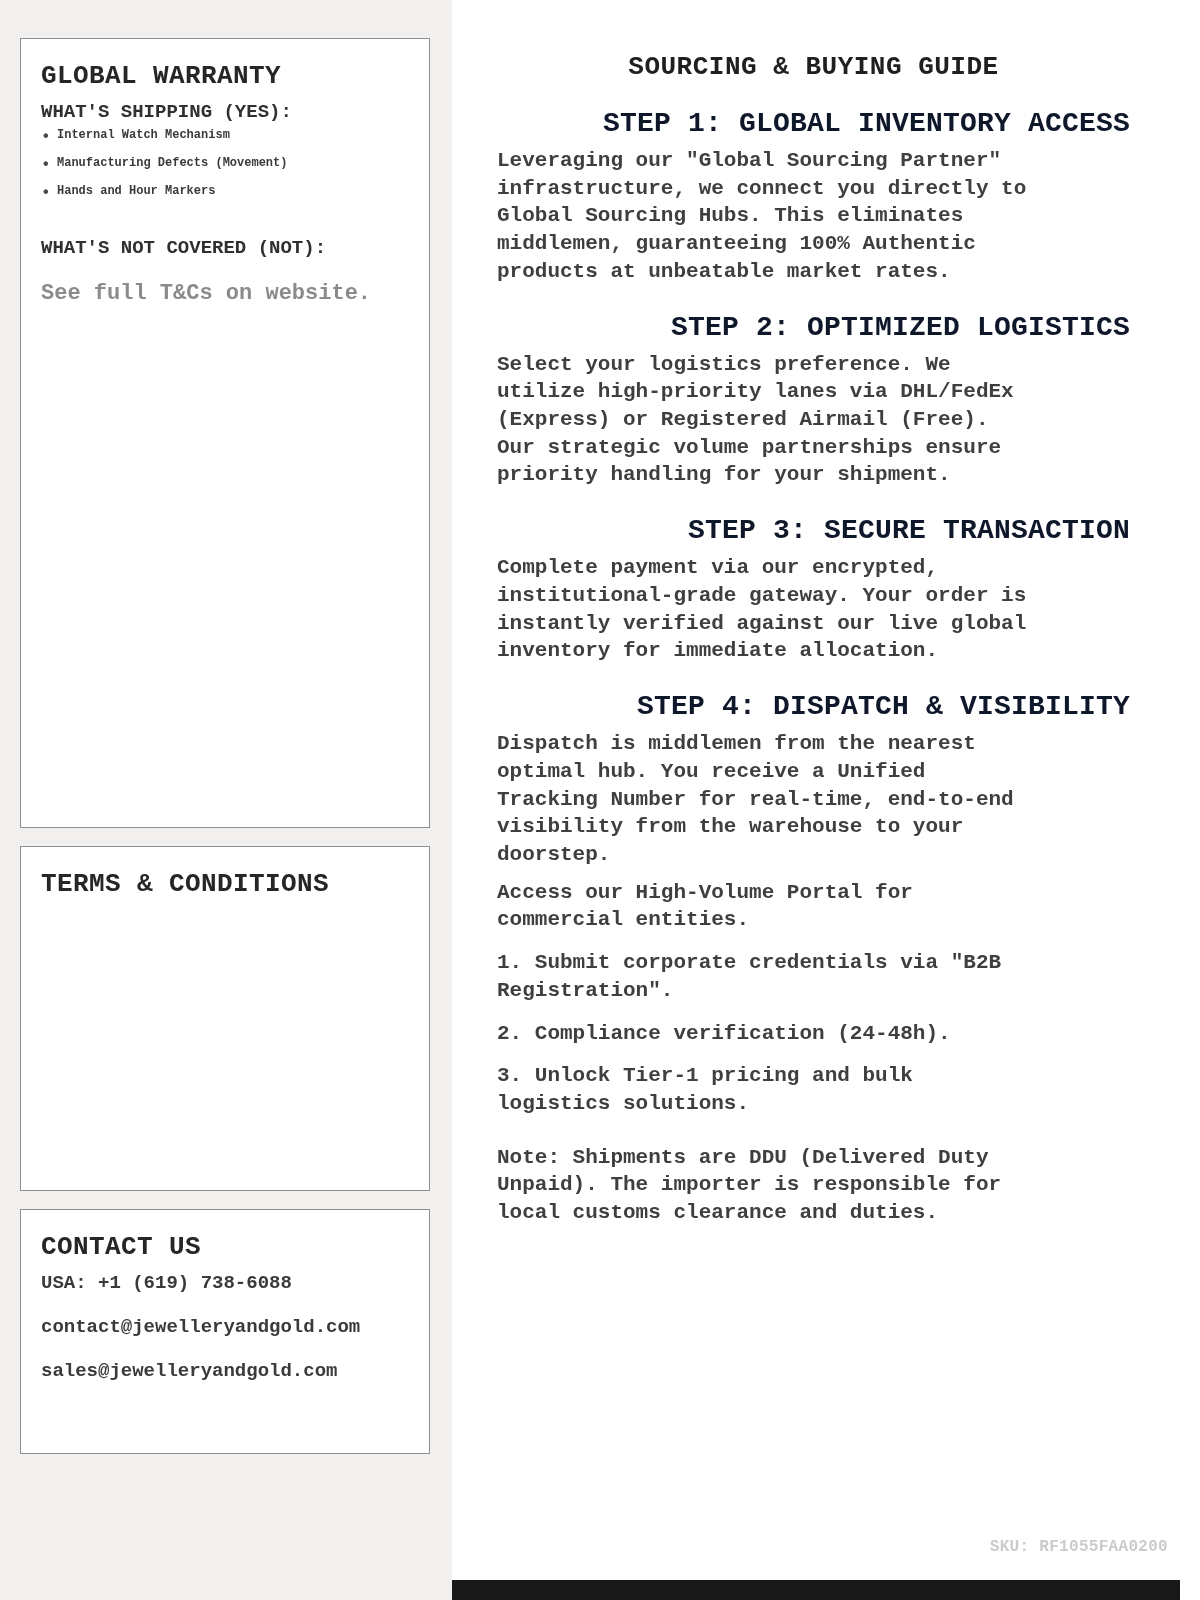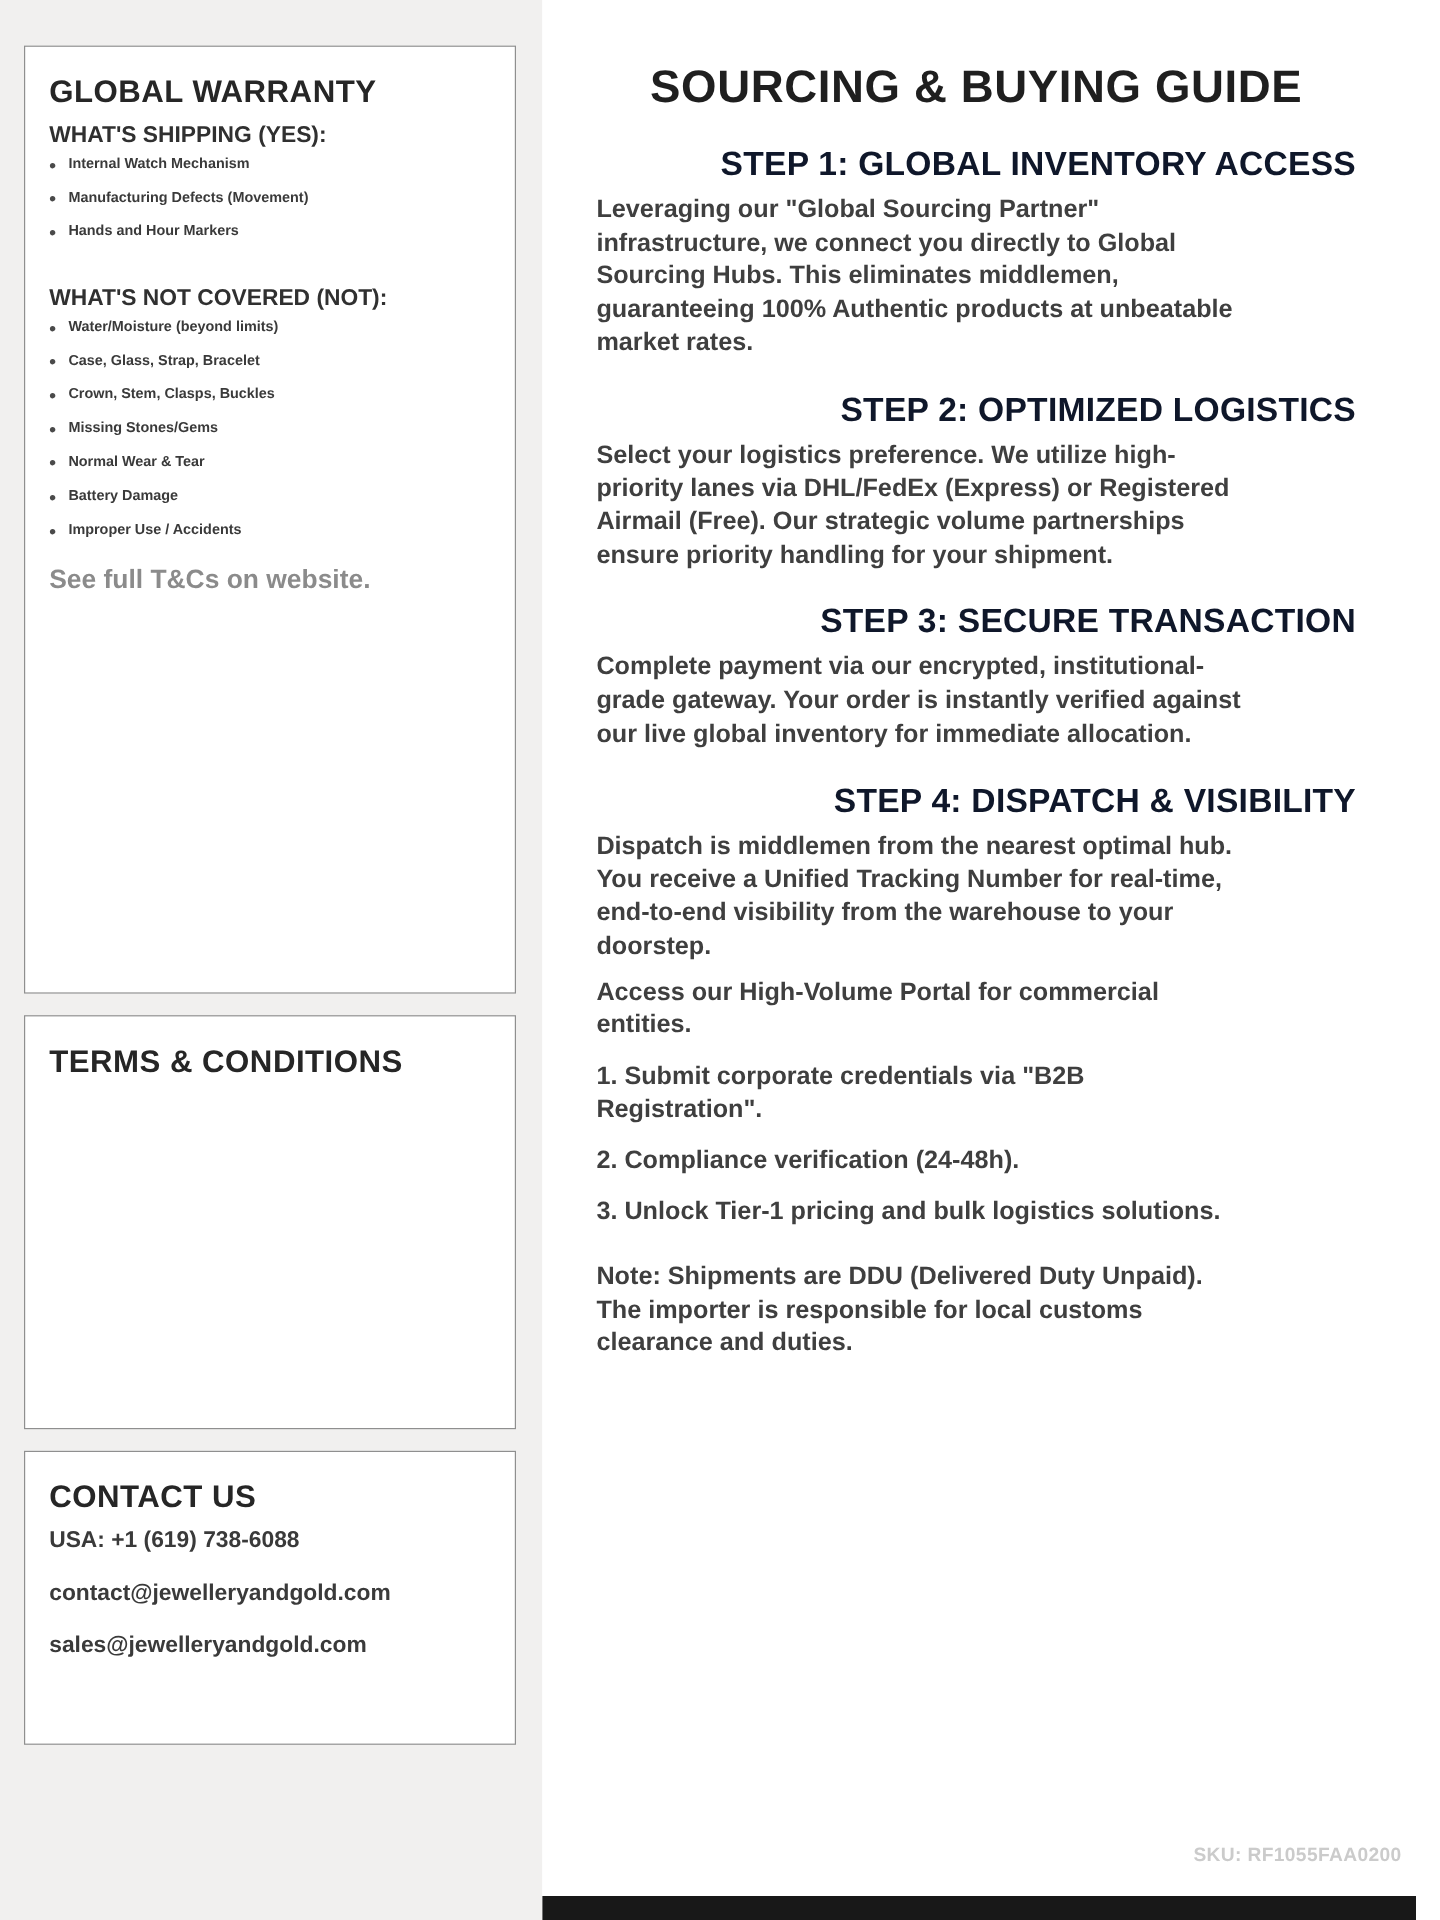--- a/index.html
+++ b/index.html
@@ -1,20 +1,20 @@
 <!DOCTYPE html>
 <html><head>
 <meta charset="utf-8">
 <style>
   html, body { margin: 0; padding: 0; background: #ffffff; }
   * { box-sizing: border-box; }
   .page {
     width: 1180px; height: 1600px;
     display: flex;
-    font-family: Liberation Sans, sans-serif;
+    font-family: Liberation Mono, monospace;
     color: #3b3b3b;
     overflow: hidden;
   }
 
   
   .sidebar {
     width: 452px; min-width: 452px;
     background: #f1f0ef;
     padding: 38px 22px 0 20px;
   }
@@ -81,21 +81,21 @@
   
   .main {
     flex: 1;
     background: #ffffff;
     position: relative;
     padding: 52px 50px 0 45px;
   }
   .main-title {
     margin: 0 0 24px 0;
     text-align: center;
-    font-size: 38px;
+    font-size: 26px;
     font-weight: 800;
     letter-spacing: 0.5px;
     color: #1f1f1f;
   }
   .step { margin-bottom: 10px; }
   .step-heading {
     margin: 26px 0 8px 0;
     font-size: 28px;
     font-weight: 700;
     letter-spacing: 0.2px;
@@ -144,29 +144,20 @@
 
     <section class="box box-warranty">
       <h2>GLOBAL WARRANTY</h2>
       <h3>WHAT'S SHIPPING (YES):</h3>
       <ul class="bullet-list">
         <li>Internal Watch Mechanism</li>
         <li>Manufacturing Defects (Movement)</li>
         <li>Hands and Hour Markers</li>
       </ul>
       <h3 class="second">WHAT'S NOT COVERED (NOT):</h3>
-      <ul class="bullet-list">
-        <li>Water/Moisture (beyond limits)</li>
-        <li>Case, Glass, Strap, Bracelet</li>
-        <li>Crown, Stem, Clasps, Buckles</li>
-        <li>Missing Stones/Gems</li>
-        <li>Normal Wear &amp; Tear</li>
-        <li>Battery Damage</li>
-        <li>Improper Use / Accidents</li>
-      </ul>
       <p class="footnote">See full T&amp;Cs on website.</p>
     </section>
 
     <section class="box box-terms">
       <h2>TERMS &amp; CONDITIONS</h2>
     </section>
 
     <section class="box box-contact">
       <h2>CONTACT US</h2>
       <p class="contact-line">USA: +1 (619) 738-6088</p>

